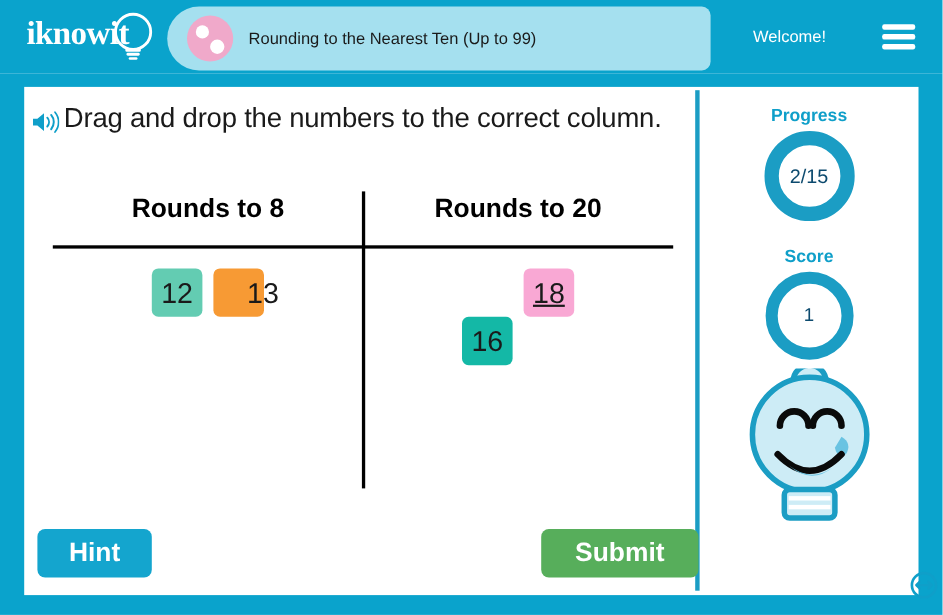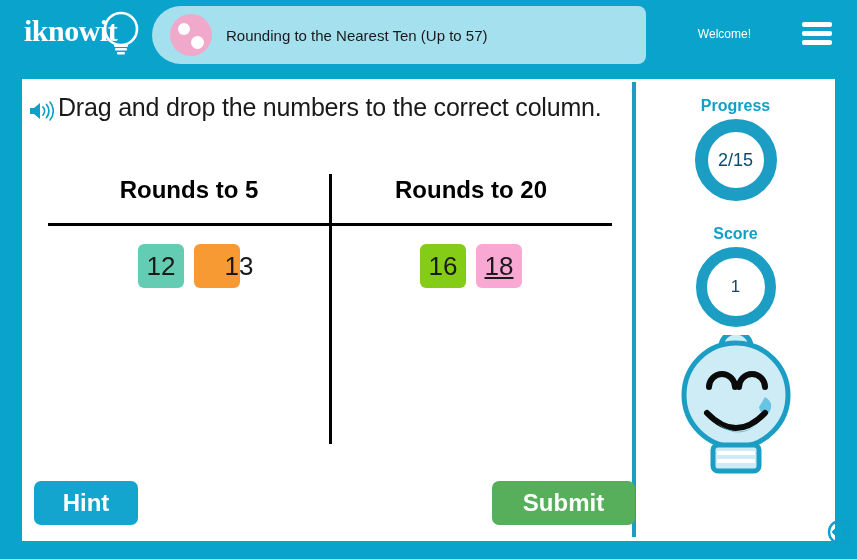--- a/index.html
+++ b/index.html
@@ -88,21 +88,21 @@
     color: #1a1a1a;
     white-space: nowrap;
   }
 
   .welcome {
     position: absolute;
     right: 106px; top: 0;
     height: 67px;
     display: flex;
     align-items: center;
-    font-size: 12px;
+    font-size: 15px;
     color: #ffffff;
     text-align: right;
   }
 
   .hamburger {
     position: absolute;
     right: 25px; top: 22px;
     width: 30px; height: 23px;
     cursor: pointer;
   }
@@ -318,21 +318,21 @@
       <svg class="logo-bulb" viewBox="0 0 46 46">
         <circle cx="23" cy="19" r="16" fill="none" stroke="#ffffff" stroke-width="2.6"></circle>
         <rect x="16" y="34" width="14" height="3" rx="1.2" fill="#ffffff"></rect>
         <rect x="17" y="38" width="12" height="2.6" rx="1.2" fill="#ffffff"></rect>
         <rect x="19" y="42" width="8" height="2.4" rx="1.2" fill="#ffffff"></rect>
       </svg>
     </div>
 
     <div class="title-pill">
       <div class="title-dot"></div>
-      <div class="title-text">Rounding to the Nearest Ten (Up to 57)</div>
+      <div class="title-text">Rounding to the Nearest Ten (Up to 99)</div>
     </div>
 
     <div class="welcome">Welcome!</div>
 
     <div class="hamburger">
       <span></span>
         <span></span>
         <span></span>
     </div>
   </div>
@@ -349,32 +349,32 @@
             <path d="M2 8 h4 L12 3 v16 L6 14 H2 Z" fill="#0f9fc9"></path>
             <path d="M15 7 a6 6 0 0 1 0 8" fill="none" stroke="#0f9fc9" stroke-width="1.8" stroke-linecap="round"></path>
             <path d="M18.5 4.5 a10 10 0 0 1 0 13" fill="none" stroke="#0f9fc9" stroke-width="1.8" stroke-linecap="round"></path>
             <path d="M22 2 a14 14 0 0 1 0 18" fill="none" stroke="#0f9fc9" stroke-width="1.6" stroke-linecap="round"></path>
           </svg>
           <div class="instruction-text">Drag and drop the numbers to the correct column.</div>
         </div>
 
         <div class="columns">
           <div class="col-headers">
-            <div class="col-head left">Rounds to 5</div>
+            <div class="col-head left">Rounds to 8</div>
             <div class="col-head right">Rounds to 20</div>
           </div>
           <div class="col-divider"></div>
 
           <div class="drop-zones">
             <div class="zone left">
               <div class="tile" style="background: rgb(99, 204, 178);">12</div>
               <div class="tile" style="background: rgb(247, 154, 52); padding-left: 44px;">13</div>
             </div>
             <div class="zone right">
-              <div class="tile" style="background: #84cc16;">16</div>
+              <div class="tile" style="background: #14b8a6; margin-top: 44px;">16</div>
               <div class="tile" style="background: #f9a8d4; text-decoration: underline;">18</div>
             </div>
           </div>
         </div>
 
         <button class="hint-btn">Hint</button>
         <button class="submit-btn">Submit</button>
       </div>
 
       <div class="sidebar">

